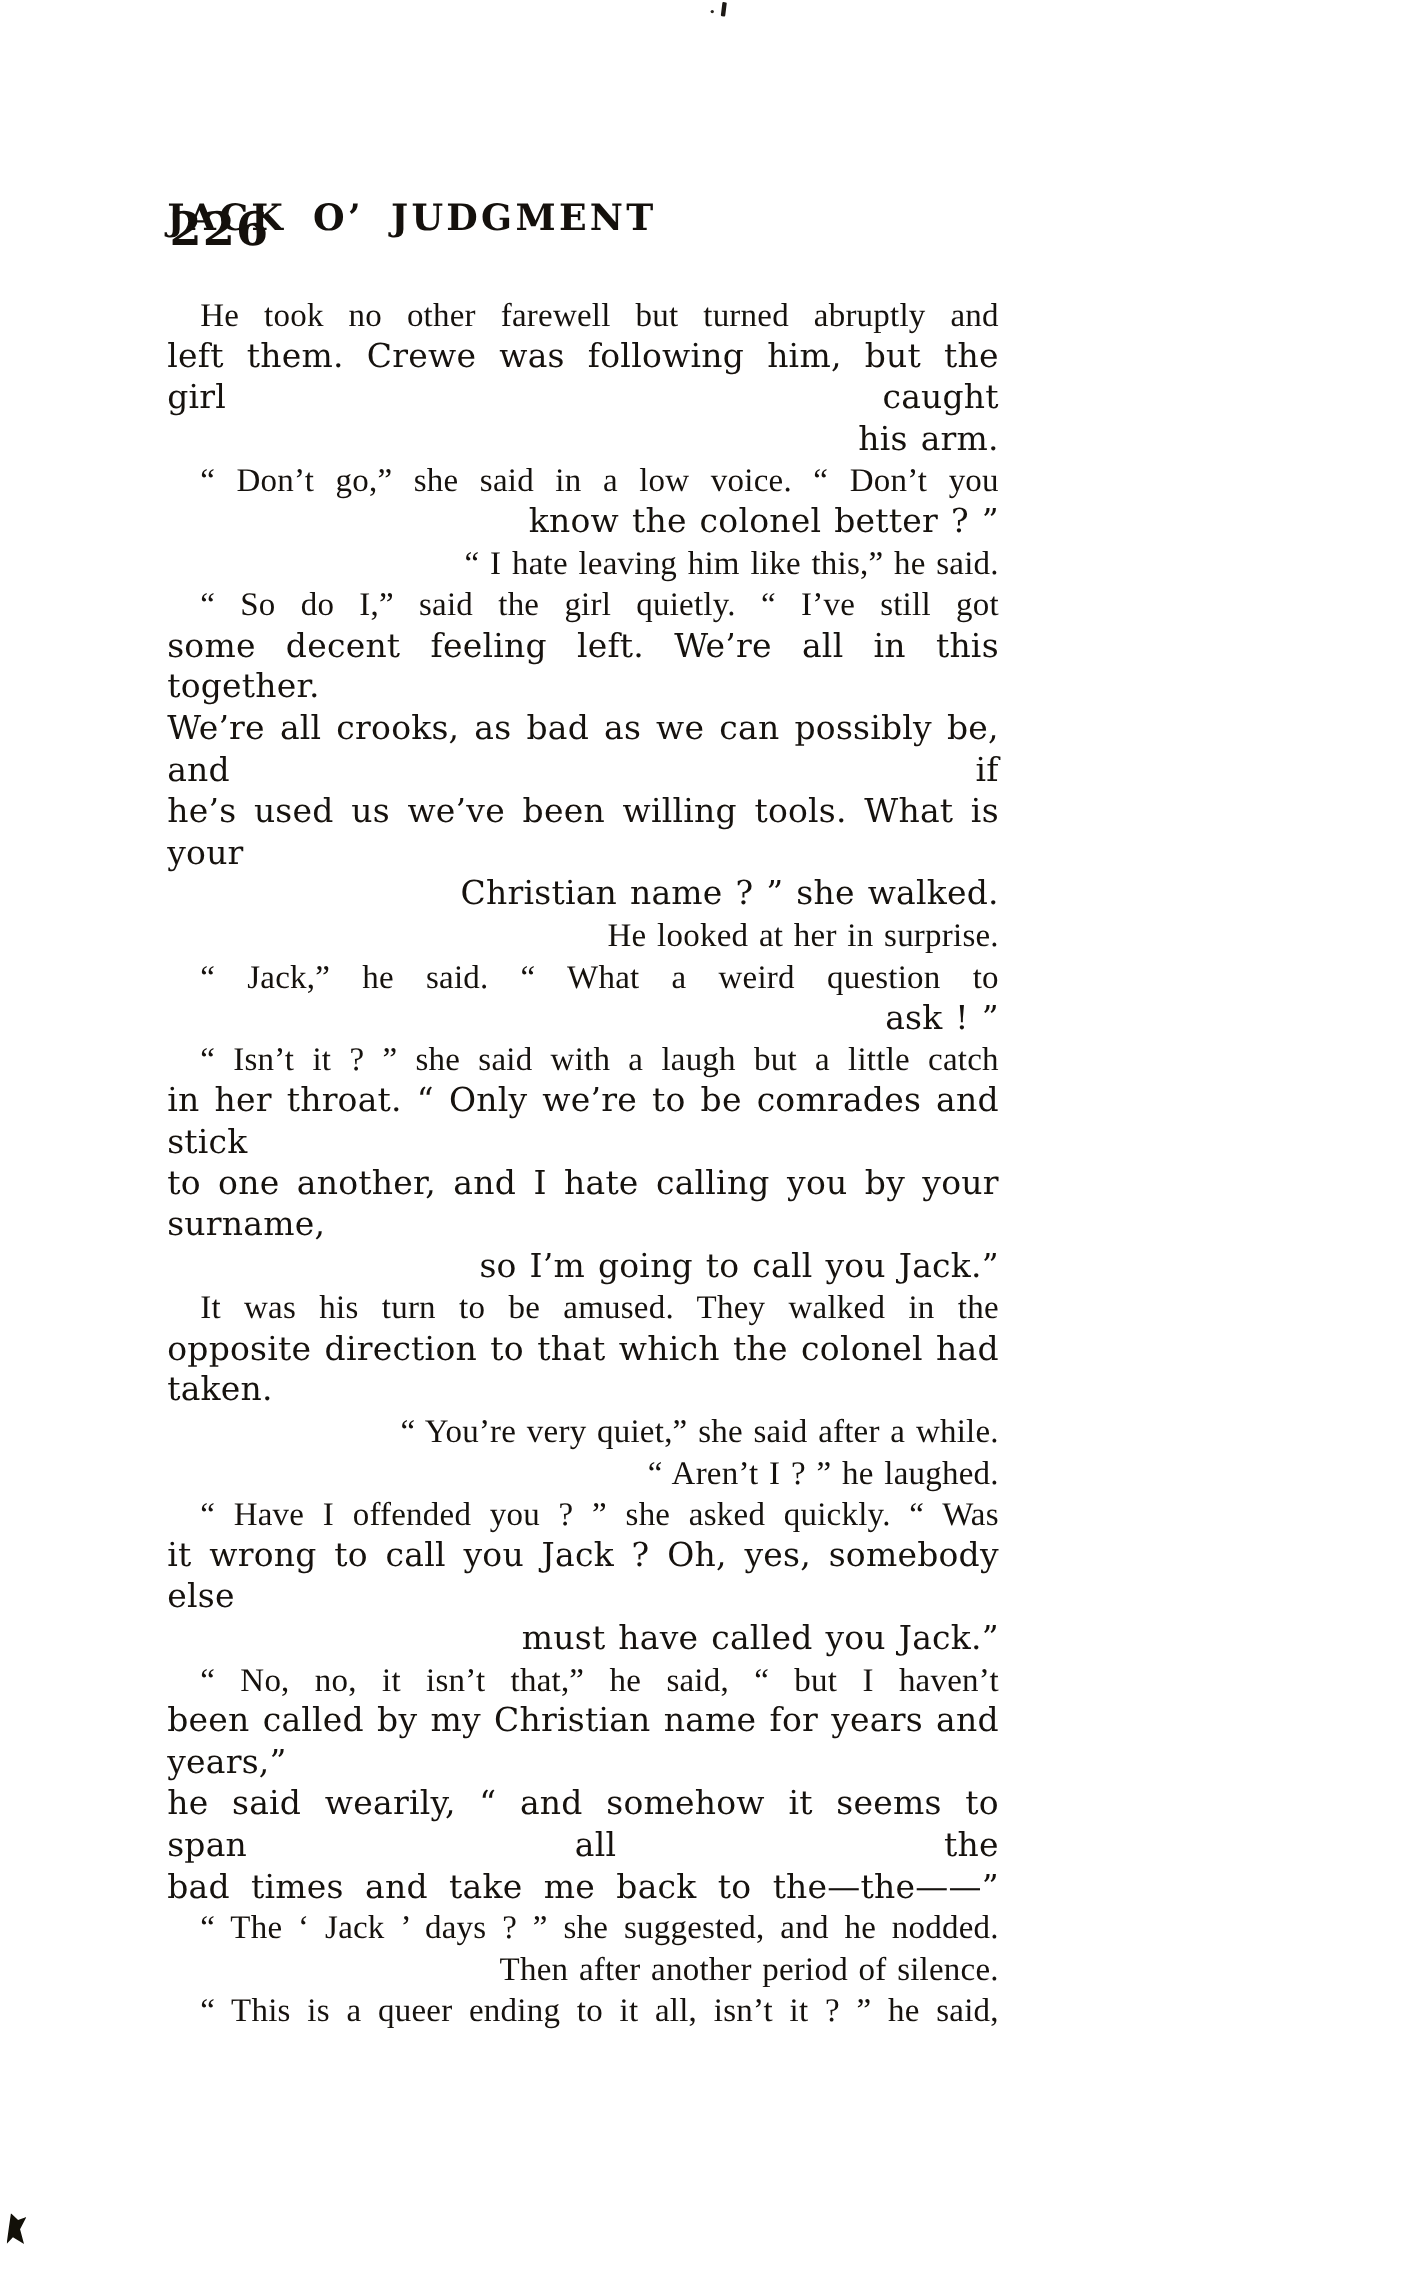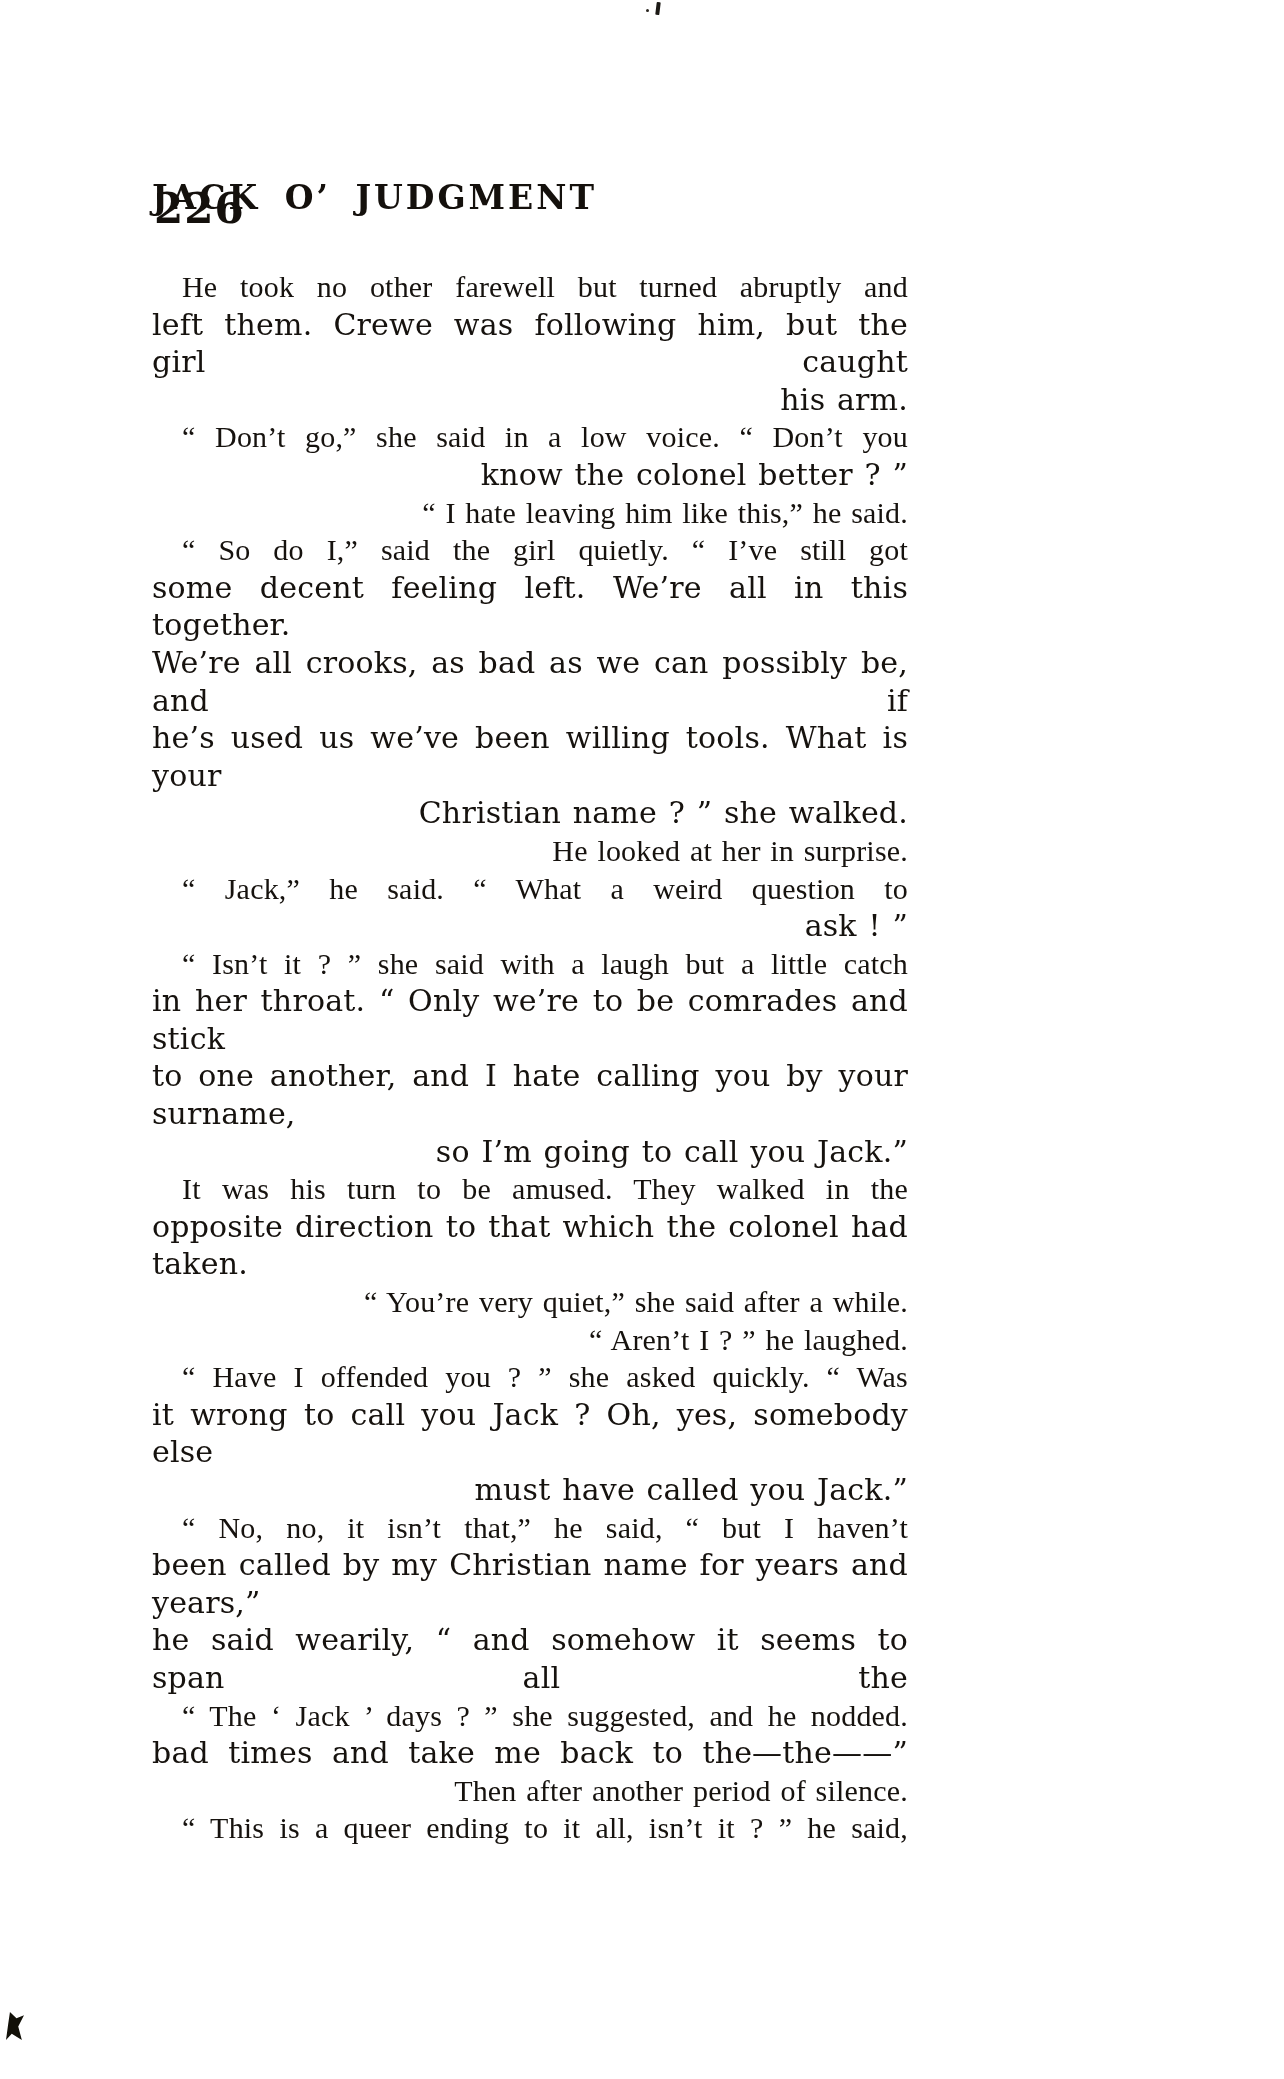--- a/index.html
+++ b/index.html
@@ -118,21 +118,21 @@
       <div class="line indent full">It was his turn to be amused. They walked in the</div>
       <div class="line full">opposite direction to that which the colonel had taken.</div>
       <div class="line indent">“ You’re very quiet,” she said after a while.</div>
       <div class="line indent">“ Aren’t I ? ” he laughed.</div>
       <div class="line indent full">“ Have I offended you ? ” she asked quickly. “ Was</div>
       <div class="line full">it wrong to call you Jack ? Oh, yes, somebody else</div>
       <div class="line">must have called you Jack.”</div>
       <div class="line indent full">“ No, no, it isn’t that,” he said, “ but I haven’t</div>
       <div class="line full">been called by my Christian name for years and years,”</div>
       <div class="line full">he said wearily, “ and somehow it seems to span all the</div>
+      <div class="line full">bad times and take me back to the—the——”</div>
       <div class="line indent full">“ The ‘ Jack ’ days ? ” she suggested, and he nodded.</div>
-      <div class="line full">bad times and take me back to the—the——”</div>
       <div class="line indent">Then after another period of silence.</div>
       <div class="line indent full">“ This is a queer ending to it all, isn’t it ? ” he said,</div>
     </div>
 
   <div class="ink-blot-bottom"></div>
 
 </div>
 
 </body></html>

